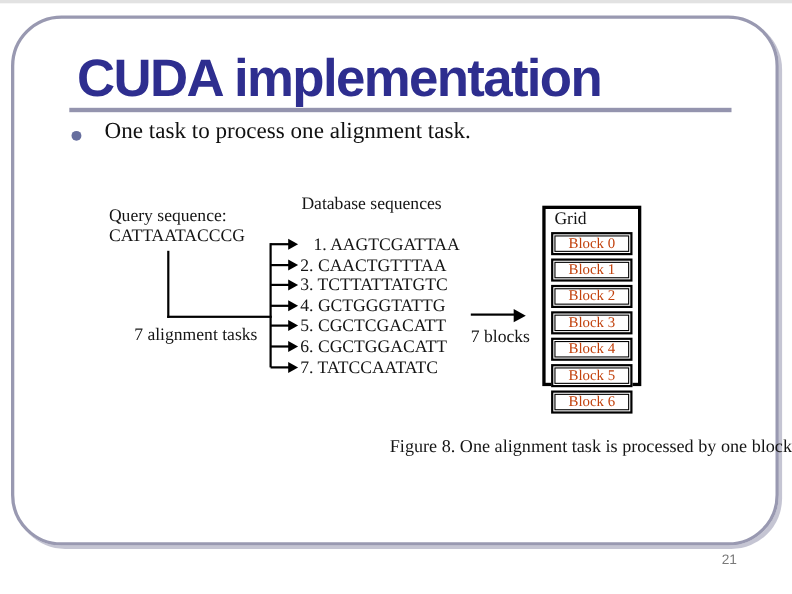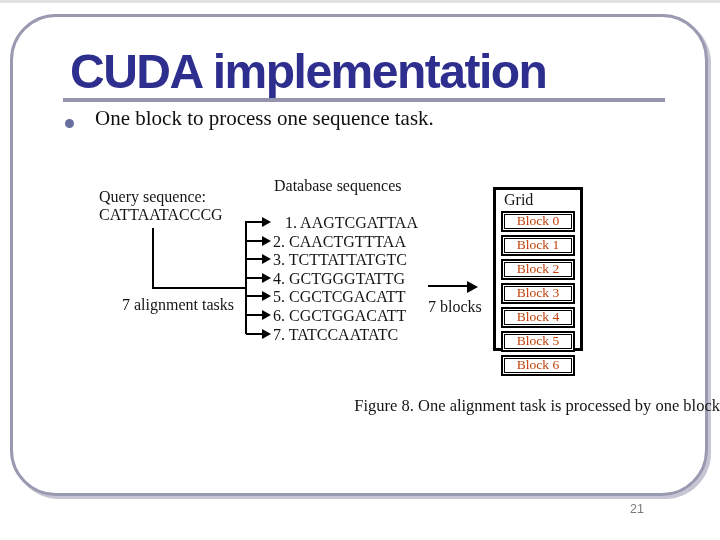--- a/index.html
+++ b/index.html
@@ -53,34 +53,34 @@
     box-sizing:border-box;height:100%;border:1px solid #000;
     font-family:"Liberation Serif",serif;font-size:13.5px;line-height:12px;
     text-align:center;color:#c2410c;overflow:hidden;
   }
   .caption{position:absolute;left:0;top:396px;width:720px;text-align:right;font-family:"Liberation Serif",serif;font-size:16.5px;color:#151515;}
   
   .footer{
     position:absolute;left:0;top:501px;width:720px;text-align:center;
     font-size:12.5px;line-height:15px;color:var(--footer,#7a7a7a);
   }
-  .page-num{position:absolute;left:630px;top:502px;width:40px;text-align:left;font-size:12.5px;color:var(--footer,#7a7a7a);}
+  .page-num{position:absolute;left:630px;top:502px;width:40px;text-align:right;font-size:12.5px;color:var(--footer,#7a7a7a);}
 </style>
 </head>
 <body>
 
 <div id="slide" style="--title: #2e2e8f; --accent: #9494ae; --frame: #9999b1; --bullet: #666e9e; --footer: #7a7a7a;">
   <div class="top-strip"></div>
   <div class="frame"></div>
 
   <div class="title">CUDA implementation</div>
   <div class="title-rule"></div>
 
   <div class="bullet-dot"></div>
-  <div class="bullet-text">One block to process one sequence task.</div>
+  <div class="bullet-text">One task to process one alignment task.</div>
 
   <div>
     <div class="fig-text db-heading">Database sequences</div>
 
     <div class="fig-text query">
       <div>Query sequence:</div>
       <div>CATTAATACCCG</div>
     </div>
 
     <div class="vline l-vert"></div>

